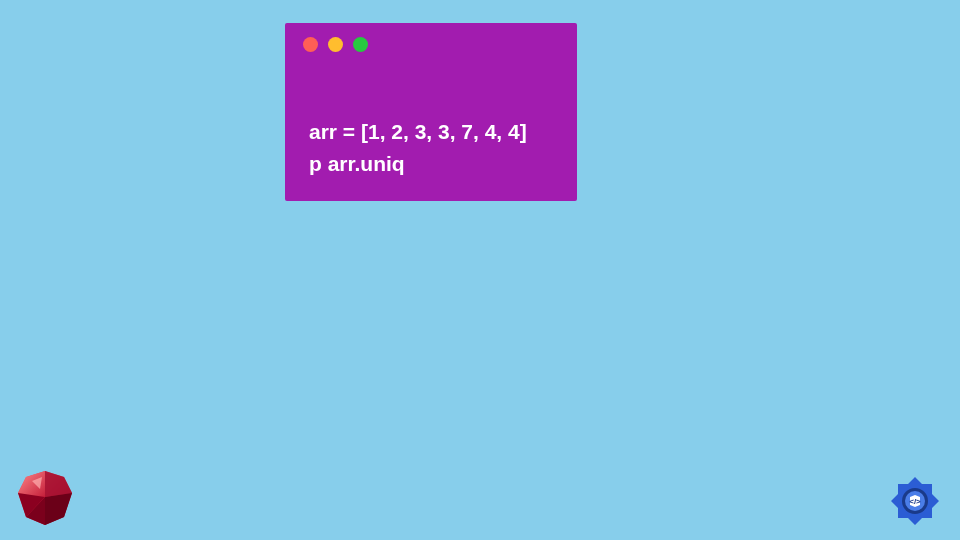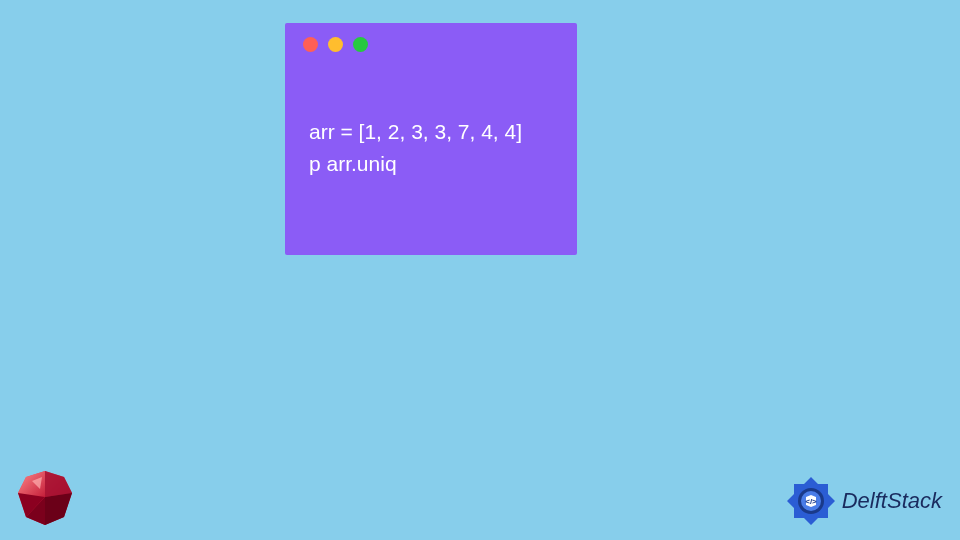--- a/index.html
+++ b/index.html
@@ -13,23 +13,24 @@
       background: #87CEEB;
       position: relative;
       font-family: -apple-system, BlinkMacSystemFont, 'Segoe UI', sans-serif;
       overflow: hidden;
     }
     .code-window {
       position: absolute;
       left: 285px;
       top: 23px;
       width: 292px;
-      height: 232px;
-      background: #8b5cf6;
+      height: 178px;
+      background: #a21caf;
       border-radius: 2px;
+      font-weight: bold;
     }
     .traffic-lights {
       display: flex;
       gap: 10px;
       padding: 14px 18px;
     }
     .traffic-light {
       width: 15px;
       height: 15px;
       border-radius: 50%;
@@ -113,14 +114,13 @@
     <svg viewBox="0 0 54 54" width="54" height="54">
       <g transform="translate(27,27)">
         <path d="M 0,-24 L 7,-17 L 17,-17 L 17,-7 L 24,0 L 17,7 L 17,17 L 7,17 L 0,24 L -7,17 L -17,17 L -17,7 L -24,0 L -17,-7 L -17,-17 L -7,-17 Z" fill="#2b5dd4"></path>
         <circle cx="0" cy="0" r="13" fill="#1a3a8a"></circle>
         <circle cx="0" cy="0" r="10" fill="#4a7de8"></circle>
         <path d="M -5,-4 L 0,-6 L 5,-4 L 5,4 L 0,6 L -5,4 Z" fill="#ffffff"></path>
         <text x="0" y="3" font-size="8" fill="#1a3a8a" text-anchor="middle" font-weight="bold">&lt;/&gt;</text>
       </g>
     </svg>
   </div>
-  <span class="delft-text">DelftStack</span>
 </div>
 
 </body></html>

